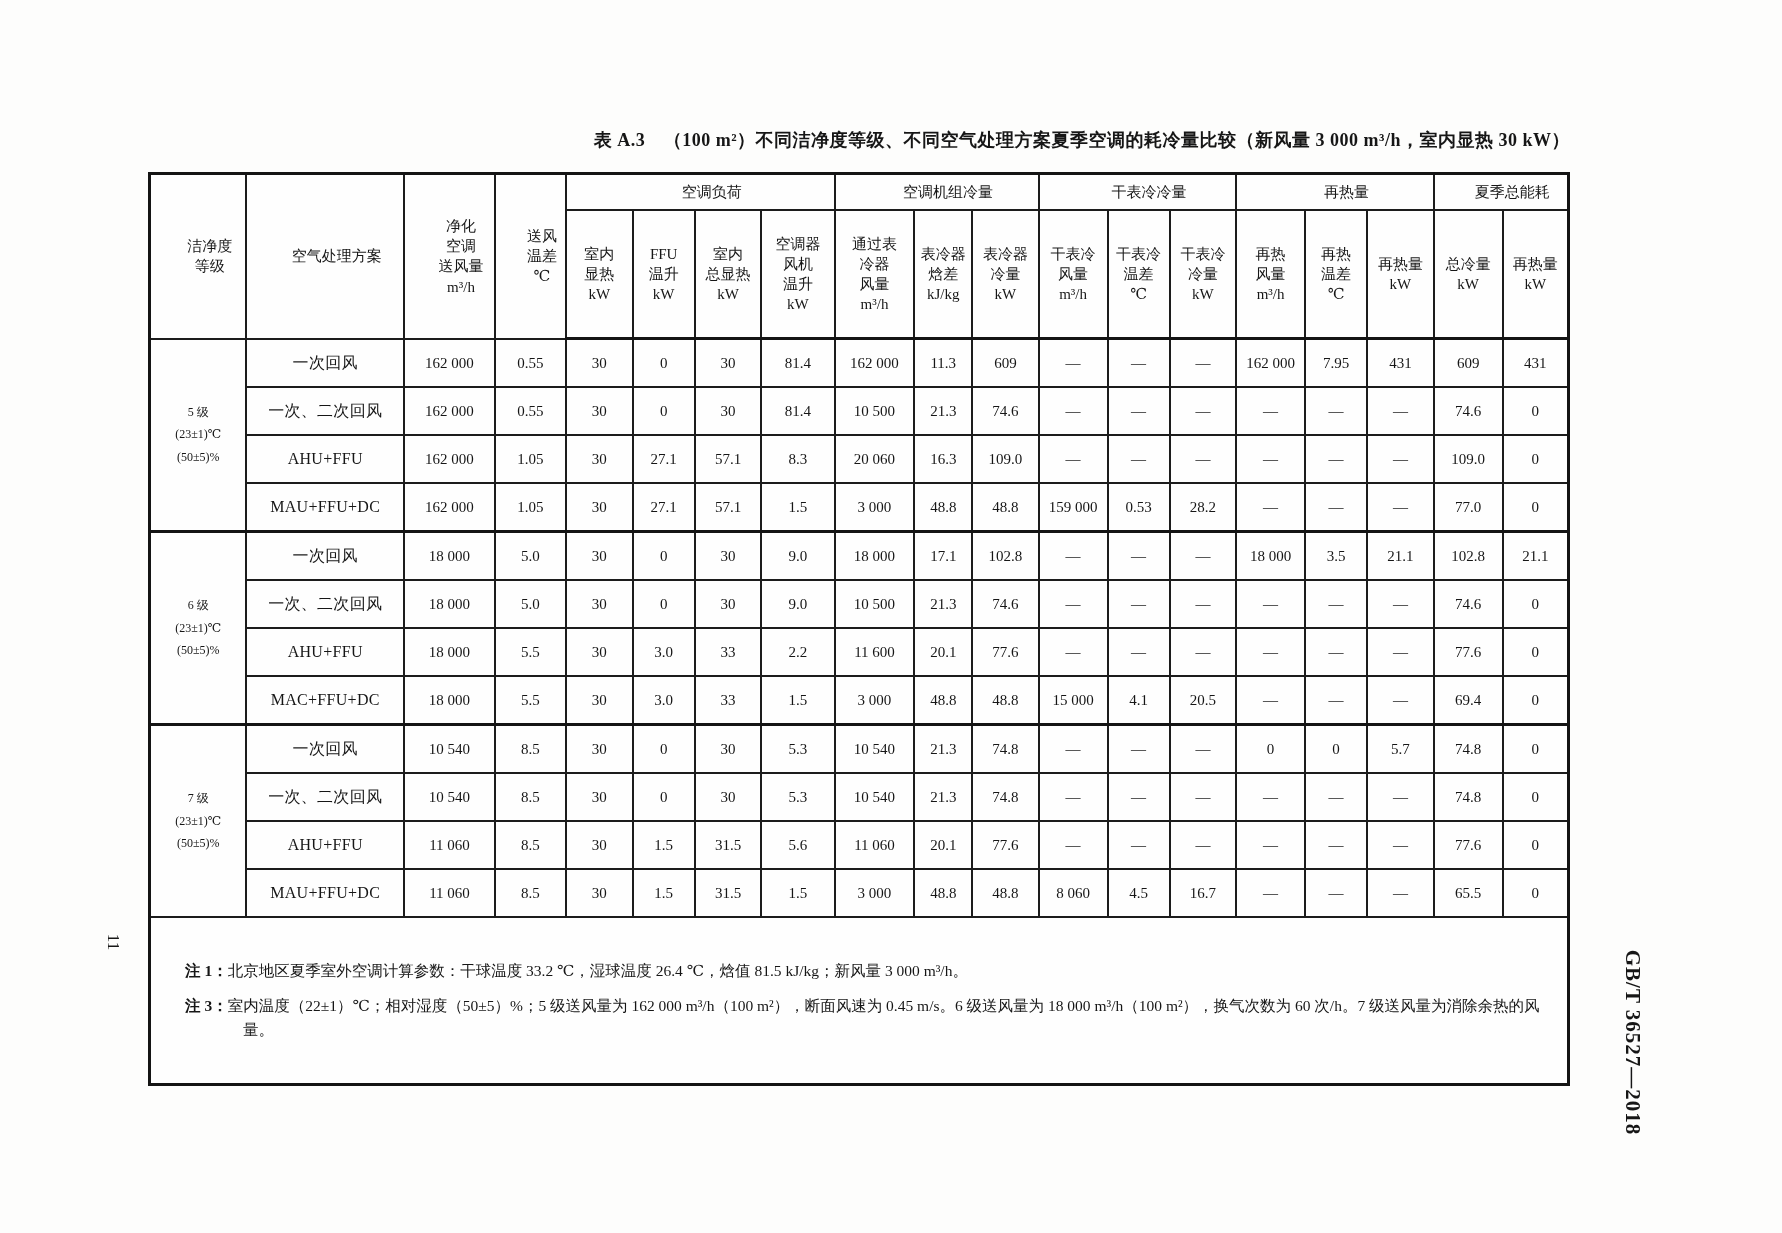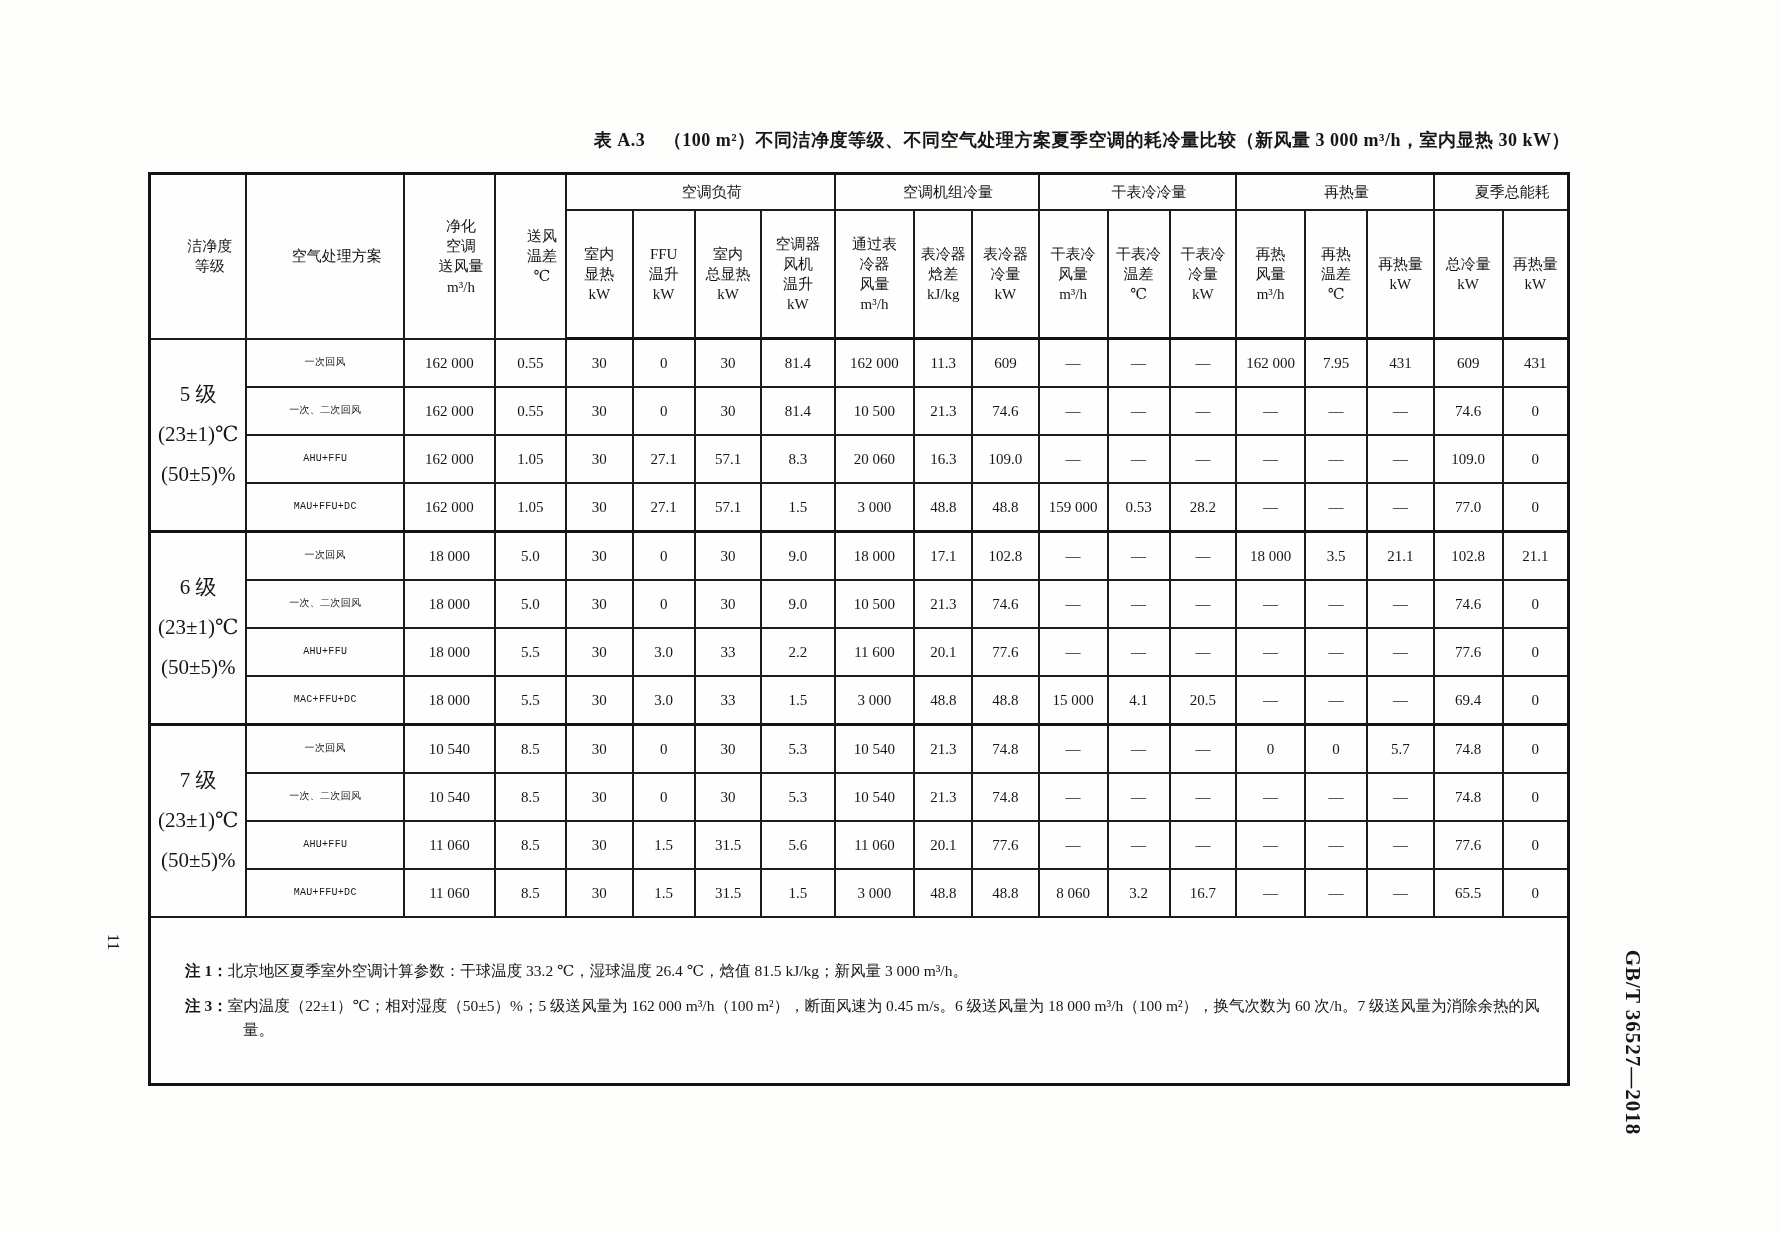--- a/index.html
+++ b/index.html
@@ -25,22 +25,22 @@
     font-size:15px;line-height:1.35;
     white-space:pre-line;
     padding:2px 1px;
     font-weight:normal;
     overflow:hidden;
   }
   .main thead tr.grp th{height:30px;padding-left:24px;}
   .main thead tr.sub th{height:122px;}
   .main thead tr:last-child th{border-bottom:3px solid #141414;}
   .main tbody td{height:42px;font-size:15px;}
-  .main tbody td.scheme{font-size:10px;letter-spacing:.3px;font-family:Liberation Mono, monospace;}
-  .main tbody td.group-label{font-size:21px;line-height:1.9;margin-left:29px;}
+  .main tbody td.scheme{font-size:16px;letter-spacing:.3px;}
+  .main tbody td.group-label{font-size:12px;line-height:1.9;margin-left:29px;}
   .main tr.group-start td{border-top:3px solid #141414;}
   
   .main th:first-child,.main td:first-child{border-left:none;}
   .main tr td:last-child,.main tr th:last-child{border-right:none;margin-left:20px;}
   .main thead tr:first-child th{border-top:none;}
   .notes{
     padding:30px 26px 30px 34px;
     border-top:none;
     font-size:15.5px;line-height:1.55;
   }
@@ -389,21 +389,21 @@
           <td class="num">11 060</td>
           <td class="num">8.5</td>
           <td class="num">30</td>
           <td class="num">1.5</td>
           <td class="num">31.5</td>
           <td class="num">1.5</td>
           <td class="num">3 000</td>
           <td class="num">48.8</td>
           <td class="num">48.8</td>
           <td class="num">8 060</td>
-          <td class="num">3.2</td>
+          <td class="num">4.5</td>
           <td class="num">16.7</td>
           <td class="num">—</td>
           <td class="num">—</td>
           <td class="num">—</td>
           <td class="num">65.5</td>
           <td class="num">0</td>
         </tr>
       </tbody>
   </table>
 

